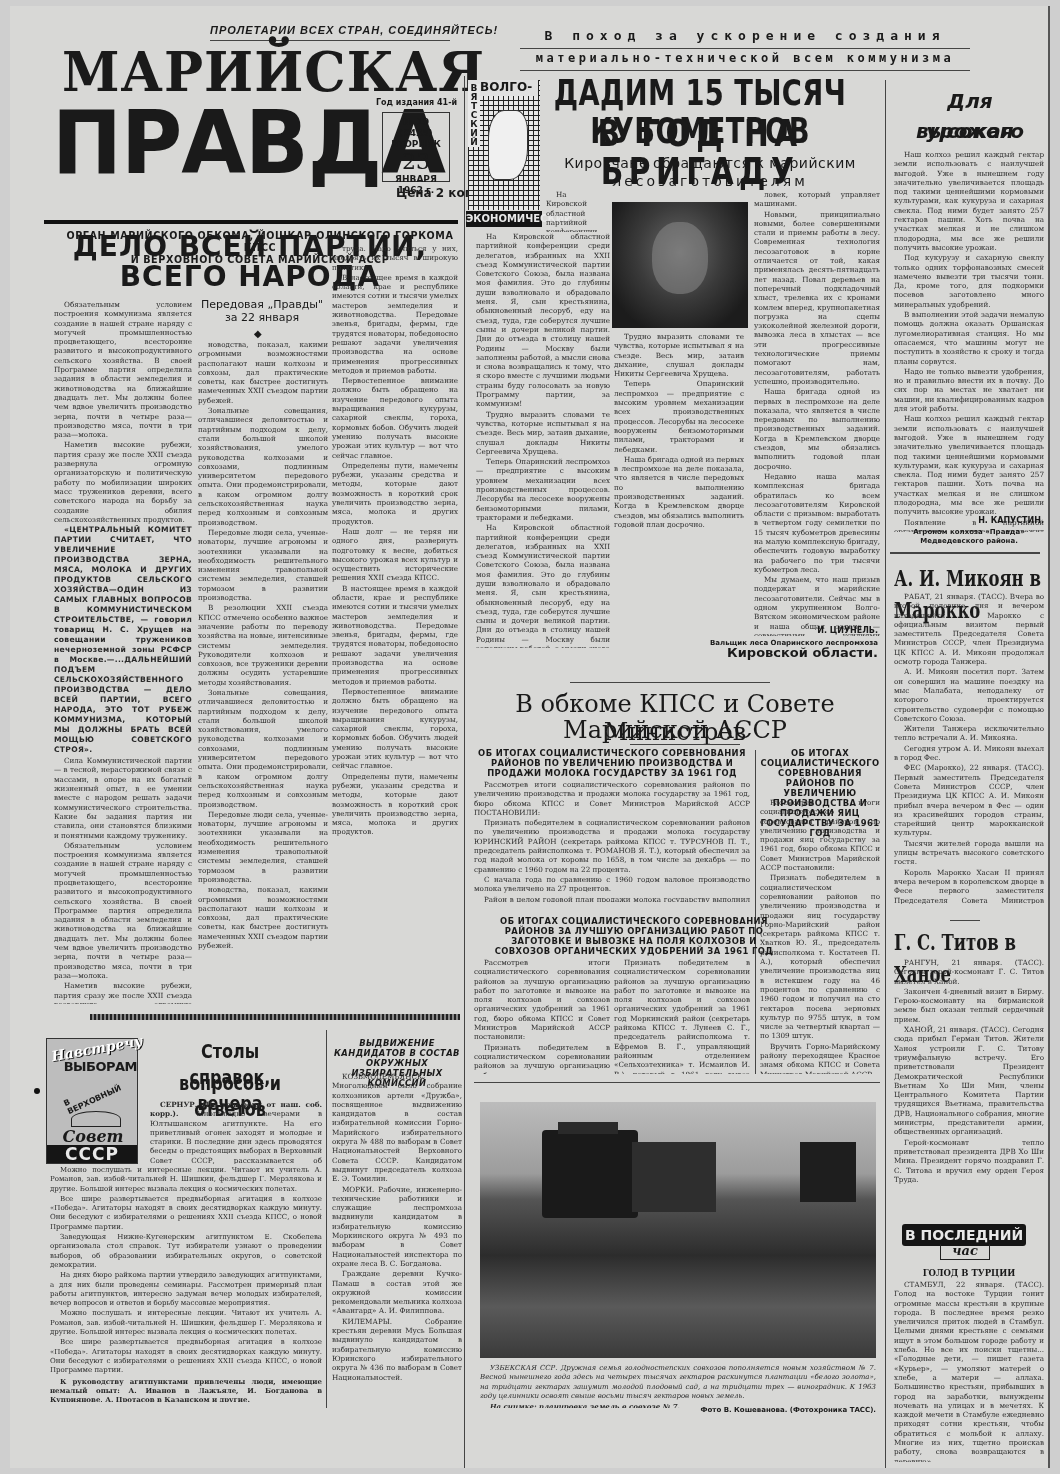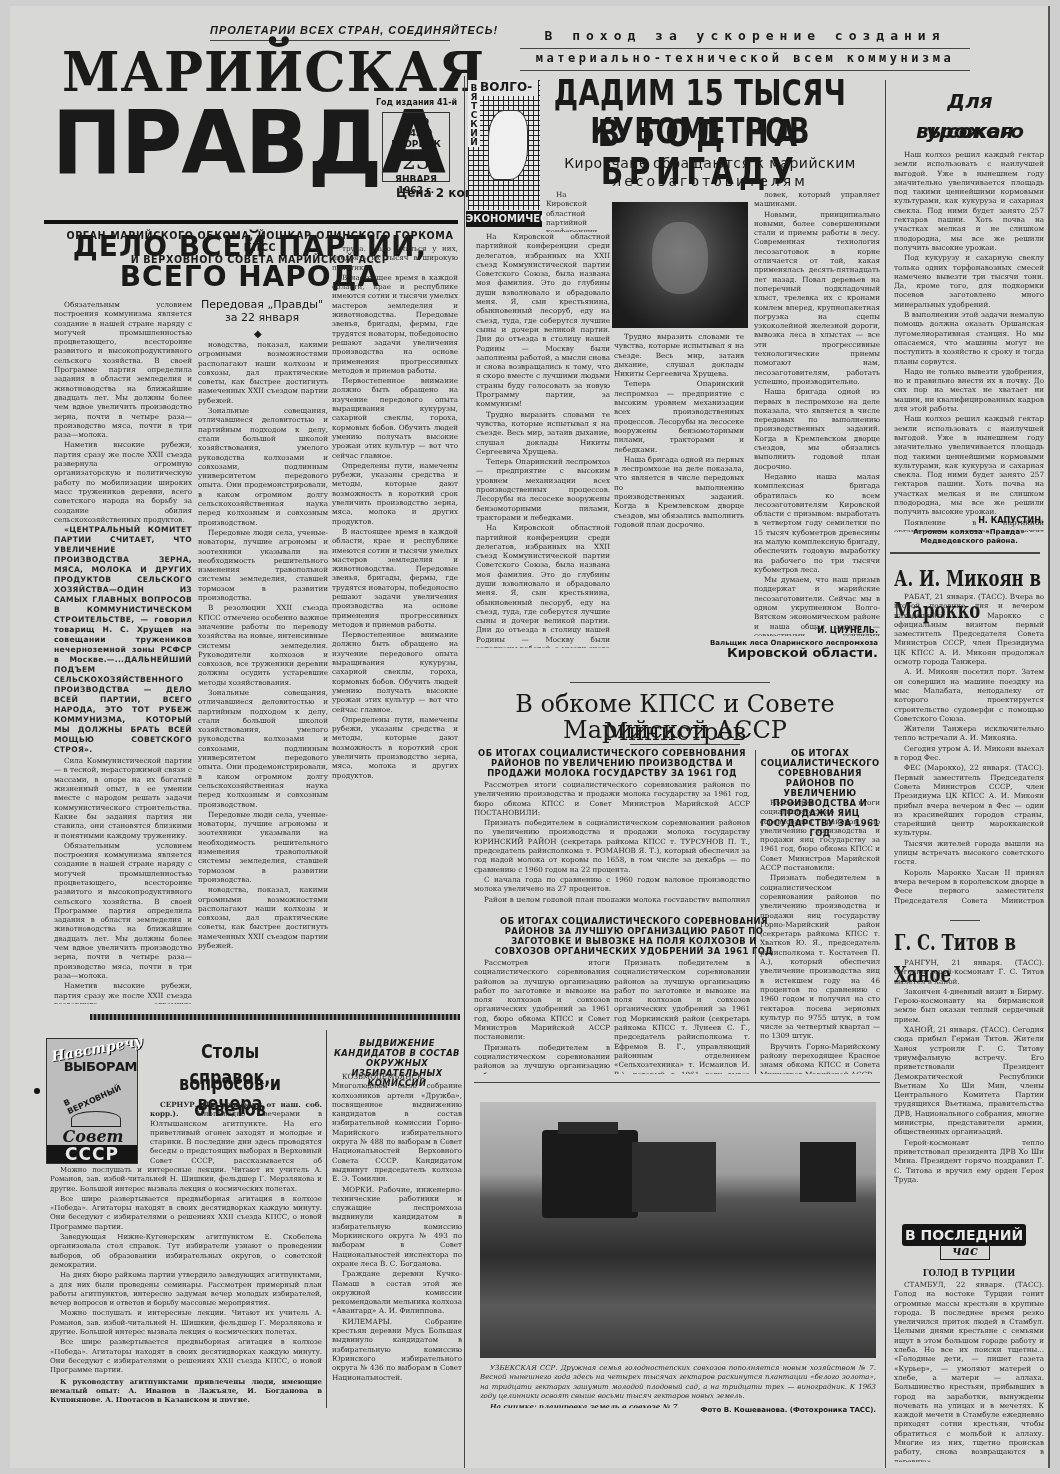--- a/index.html
+++ b/index.html
@@ -205,20 +205,21 @@
     <p>В резолюции XXII съезда КПСС отмечено особенно важное значение работы по переводу хозяйства на новые, интенсивные системы земледелия. Руководители колхозов и совхозов, все труженики деревни должны осудить устаревшие методы хозяйствования.</p>
     <p>Зональные совещания, отличавшиеся деловитостью и партийным подходом к делу, стали большой школой хозяйствования, умелого руководства колхозами и совхозами, подлинным университетом передового опыта. Они продемонстрировали, в каком огромном долгу сельскохозяйственная наука перед колхозным и совхозным производством.</p>
     <p>Передовые люди села, ученые-новаторы, лучшие агрономы и зоотехники указывали на необходимость решительного изменения травопольной системы земледелия, ставшей тормозом в развитии производства.</p>
     <p>новодства, показал, какими огромными возможностями располагают наши колхозы и совхозы, дал практические советы, как быстрее достигнуть намеченных XXII съездом партии рубежей.</p>
   </div>
   <div class="abs body-text" style="left:322px;top:238px;width:126px;height:760px;">
     <p>труда. Надо учиться у них, внедрять их тысяч в широкую практику.</p>
     <p>В настоящее время в каждой области, крае и республике имеются сотни и тысячи умелых мастеров земледелия и животноводства. Передовые звенья, бригады, фермы, где трудятся новаторы, победоносно решают задачи увеличения производства на основе применения прогрессивных методов и приемов работы.</p>
     <p>Первостепенное внимание должно быть обращено на изучение передового опыта выращивания кукурузы, сахарной свеклы, гороха, кормовых бобов. Обучить людей умению получать высокие урожаи этих культур — вот что сейчас главное.</p>
     <p>Определены пути, намечены рубежи, указаны средства и методы, которые дают возможность в короткий срок увеличить производство зерна, мяса, молока и других продуктов.</p>
+    <p>Наш долг — не теряя ни одного дня, развернуть подготовку к весне, добиться высокого урожая всех культур и осуществить исторические решения XXII съезда КПСС.</p>
     <p>В настоящее время в каждой области, крае и республике имеются сотни и тысячи умелых мастеров земледелия и животноводства. Передовые звенья, бригады, фермы, где трудятся новаторы, победоносно решают задачи увеличения производства на основе применения прогрессивных методов и приемов работы.</p>
     <p>Первостепенное внимание должно быть обращено на изучение передового опыта выращивания кукурузы, сахарной свеклы, гороха, кормовых бобов. Обучить людей умению получать высокие урожаи этих культур — вот что сейчас главное.</p>
     <p>Определены пути, намечены рубежи, указаны средства и методы, которые дают возможность в короткий срок увеличить производство зерна, мяса, молока и других продуктов.</p>
   </div>
   <div class="vrule" style="left:454px;top:70px;height:1392px;"></div>
 
   <div class="abs" style="left:80px;top:1008px;width:370px;height:6px;background:repeating-linear-gradient(90deg,#222 0 2px,#888 2px 4px);"></div>
 
   <div class="abs" style="left:36px;top:1032px;width:92px;height:126px;background:#bdbdbd;border:1px solid #333;">
     <div class="abs" style="left:4px;top:2px;width:84px;font-family:'DejaVu Serif',serif;font-style:italic;font-weight:bold;font-size:14px;color:#fff;text-shadow:1px 1px 0 #111;transform:rotate(-10deg);">Навстречу</div>

